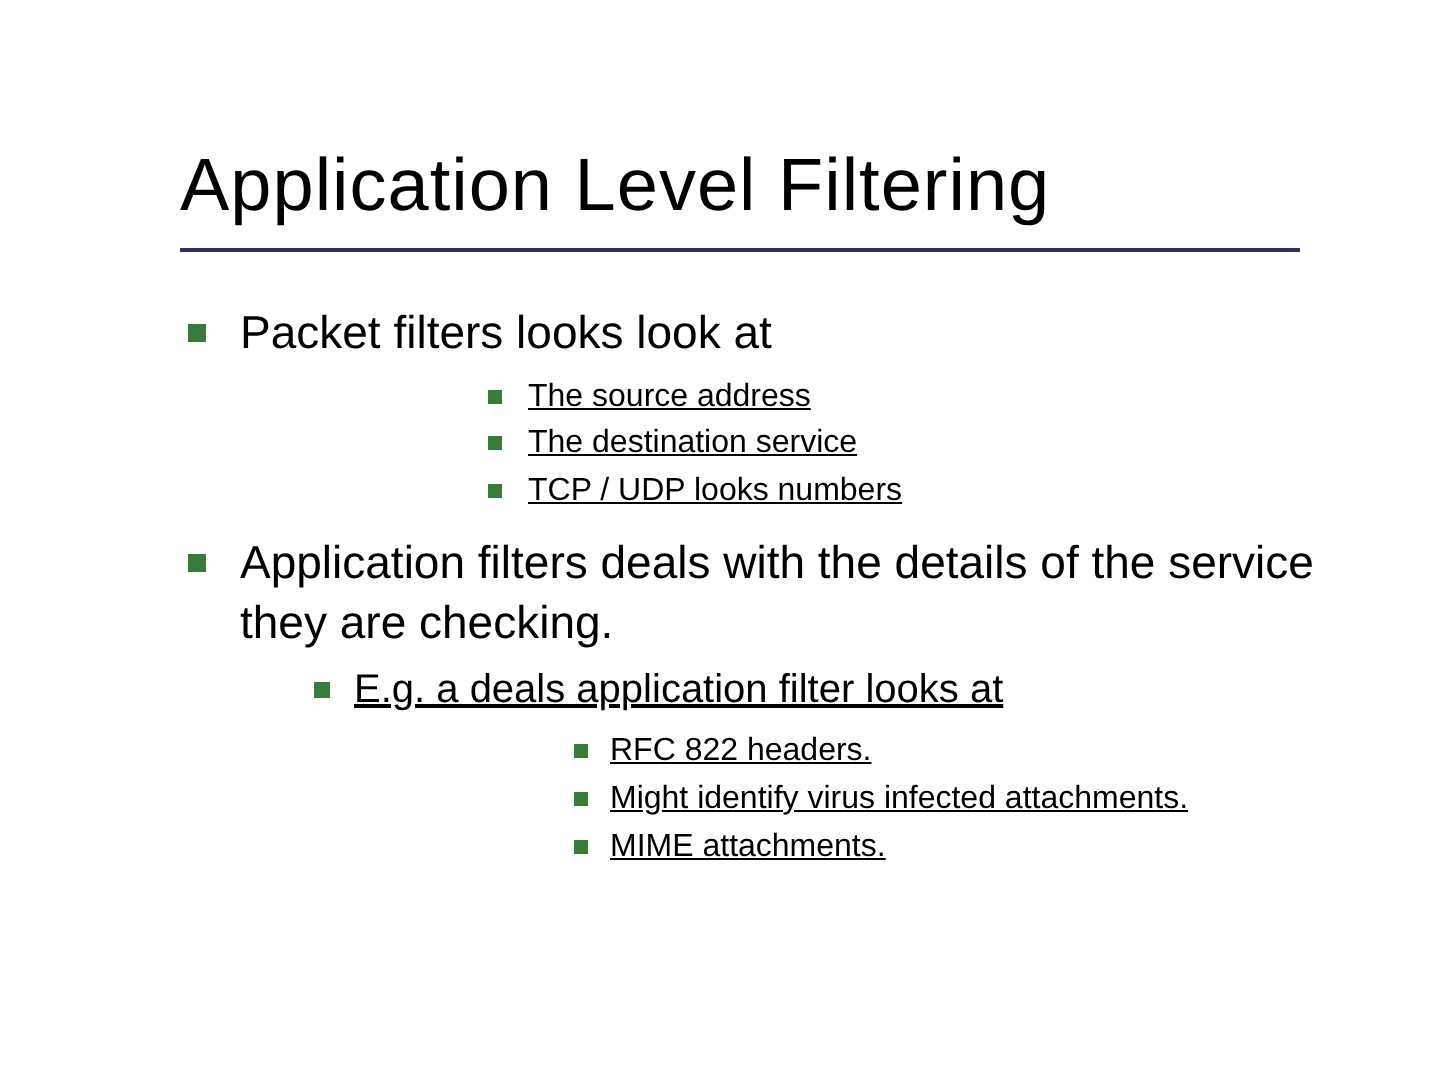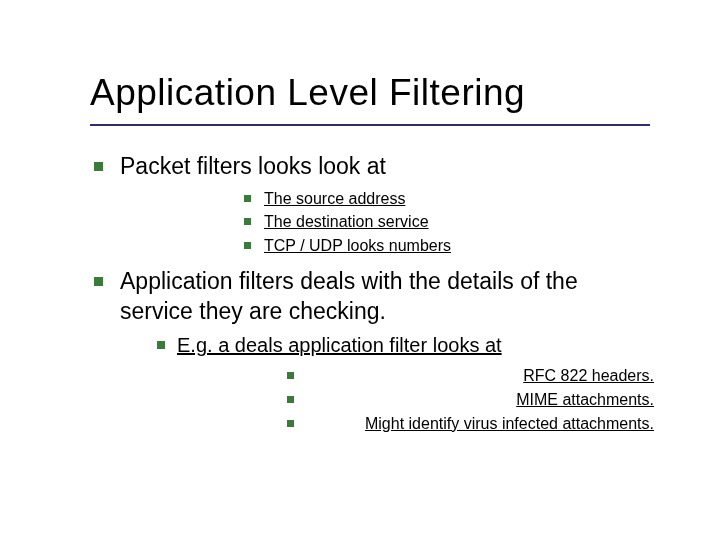--- a/index.html
+++ b/index.html
@@ -9,21 +9,21 @@
     height: 540px;
     background: #ffffff;
     font-family: Verdana, Geneva, sans-serif;
     color: #000000;
   }
   .slide {
     position: relative;
     width: 720px;
     height: 444px;
     box-sizing: border-box;
-    padding: 72px 66px 40px 90px;
+    padding: 72px 52px 40px 90px;
   }
   .title {
     font-size: 37px;
     font-weight: 400;
     margin: 0 0 10px 0;
     letter-spacing: 0.5px;
   }
   .underline {
     height: 2px;
     background: #2e2e6e;
@@ -82,21 +82,20 @@
     font-size: 20px;
   }
   .lvl2b > li::before {
     top: 9px;
     width: 8px;
     height: 8px;
   }
   
   .lvl3 {
     margin-top: 6px;
-    text-align: right;
   }
   .lvl3 > li {
     font-size: 16px;
     padding-left: 20px;
     margin-left: 108px;
     margin-bottom: 2px;
     line-height: 1.35;
   }
   .lvl3 > li::before {
     content: "";
@@ -124,20 +123,20 @@
         <li><span>TCP / UDP looks numbers</span></li>
       </ul>
     </li>
     <li>
       <span>Application filters deals with the details of the service they are checking.</span>
       <ul class="lvl2 lvl2b">
         <li>
           <span>E.g. a deals application filter looks at</span>
           <ul class="lvl3">
             <li><span>RFC 822 headers.</span></li>
+            <li><span>Might identify virus infected attachments.</span></li>
             <li><span>MIME attachments.</span></li>
-            <li><span>Might identify virus infected attachments.</span></li>
           </ul>
         </li>
       </ul>
     </li>
   </ul>
 </div>
 
 </body></html>

